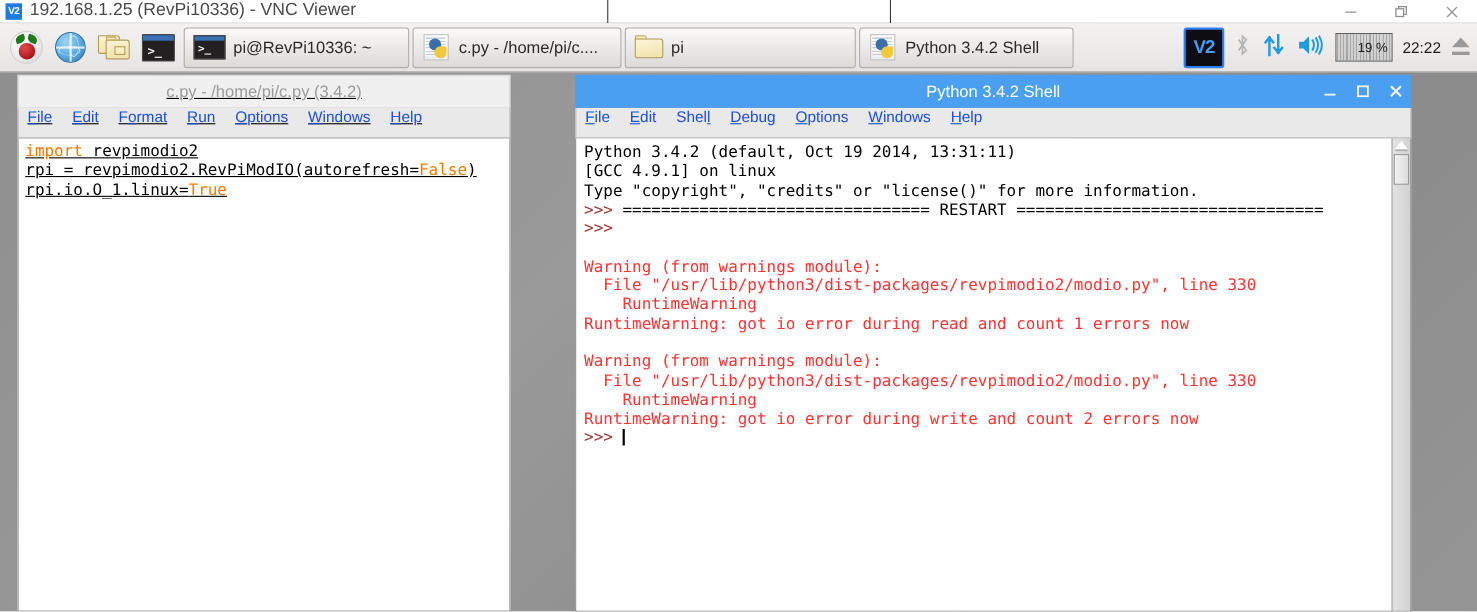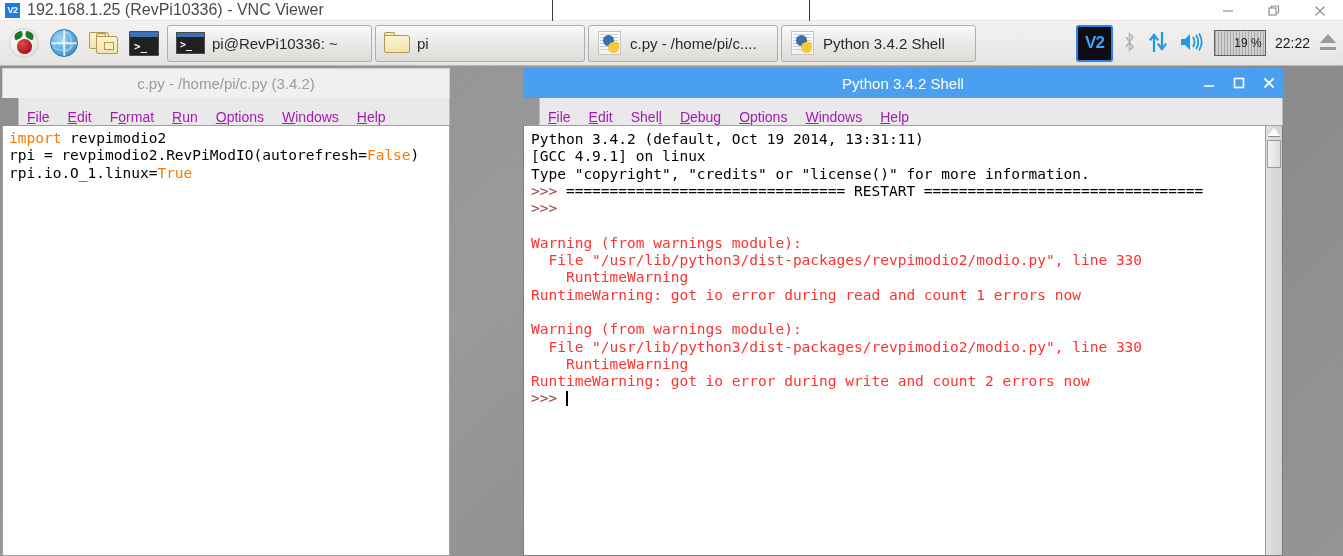--- a/index.html
+++ b/index.html
@@ -289,23 +289,23 @@
     position: absolute; right: 6px; top: 0; height: 30px;
     display: flex; align-items: center; gap: 14px;
   }
   .win-ctrl { color: #ffffff; display:flex; align-items:center; justify-content:center; width: 16px; height: 16px; }
 
   .menubar {
     height: 28px;
     background: #e9e9e9;
     border-left: 1px solid #bcbcbc; border-right: 1px solid #bcbcbc;
     border-bottom: 1px solid #9f9f9f;
-    display: flex; align-items: flex-end;
+    display: flex; align-items: flex-start;
     padding-left: 8px; gap: 18px;
-    font-size: 14px; color: #a21caf; margin-left: 16px;
+    font-size: 14px; color: #1d4ed8;
   }
   .menu-item { cursor: default; white-space: nowrap; }
   .menu-item u { text-decoration: underline; }
 
   .text-area {
     background: #ffffff;
     font-family: "DejaVu Sans Mono", monospace;
     font-size: 14.5px;
     line-height: 17.3px;
     padding: 4px 0 0 6px;
@@ -314,21 +314,21 @@
     border-left: 1px solid #9f9f9f;
     border-right: 1px solid #9f9f9f;
     color: #000000;
   }
   .kw { color: #ff7700; }
   .prompt3 { color: #a33b3b; }
   .errtxt { color: #ff3232; text-align: center; }
 
   
   #editor-window {
-    left: 2px; top: 68px; width: 448px; height: 488px;
+    left: 16px; top: 68px; width: 448px; height: 488px; text-decoration: underline;
   }
   #editor-window .text-area { height: 430px; border-bottom: 1px solid #9f9f9f; }
 
   
   #shell-window {
     left: 523px; top: 68px; width: 760px; height: 488px;
   }
   #shell-window .shell-body {
     position: relative; height: 430px;
     background: #ffffff;
@@ -427,36 +427,36 @@
 
       <div class="tasks">
         <div class="task w-term">
           <div class="icon-term-small">
             <div class="tbar"></div>
               <div class="prompt">&gt;_</div>
           </div>
           <span class="tlabel">pi@RevPi10336: ~</span>
         </div>
 
-        <div class="task w-pi">
-          <div class="icon-folder-small">
-            <div class="tab"></div>
-              <div class="body"></div>
-          </div>
-          <span class="tlabel">pi</span>
-        </div>
-
         <div class="task w-cpy">
           <div class="icon-idle">
             <div class="paper"></div>
               <div class="lines"></div>
             <div class="snakeblue"></div>
               <div class="snakeyellow"></div>
           </div>
           <span class="tlabel">c.py - /home/pi/c....</span>
+        </div>
+
+        <div class="task w-pi">
+          <div class="icon-folder-small">
+            <div class="tab"></div>
+              <div class="body"></div>
+          </div>
+          <span class="tlabel">pi</span>
         </div>
 
         <div class="task w-shell">
           <div class="icon-idle">
             <div class="paper"></div>
               <div class="lines"></div>
             <div class="snakeblue"></div>
               <div class="snakeyellow"></div>
           </div>
           <span class="tlabel">Python 3.4.2 Shell</span>

